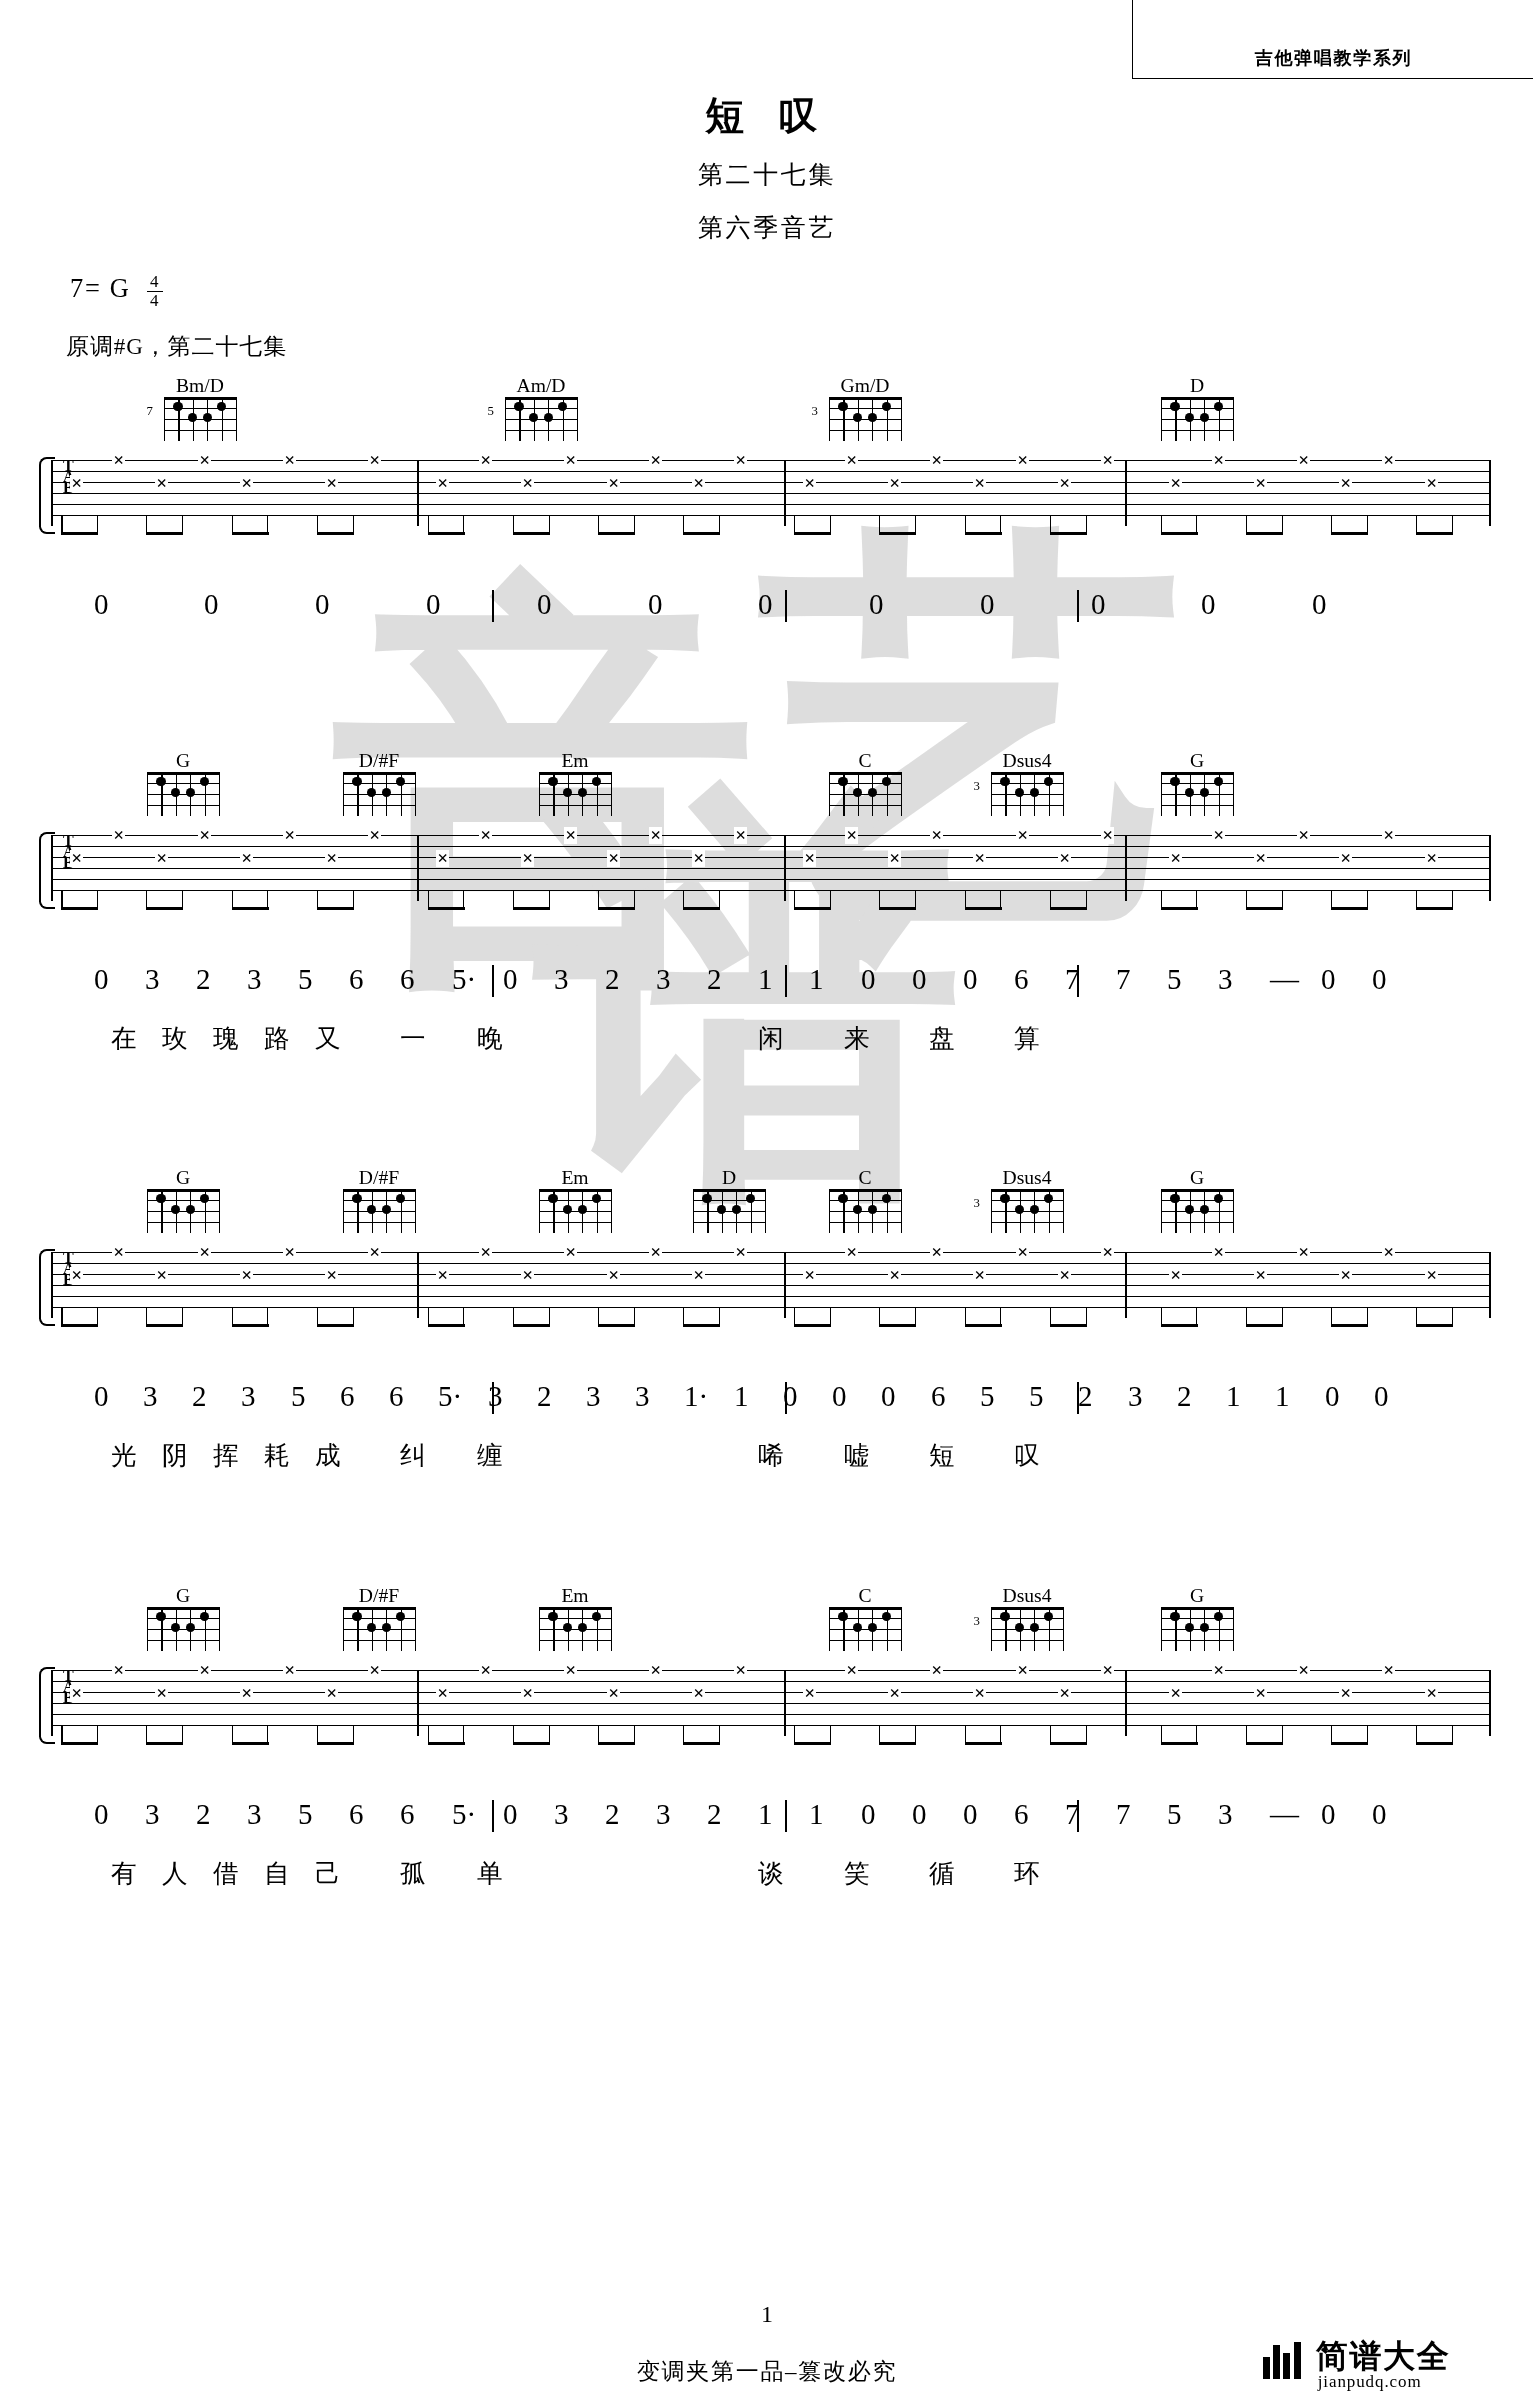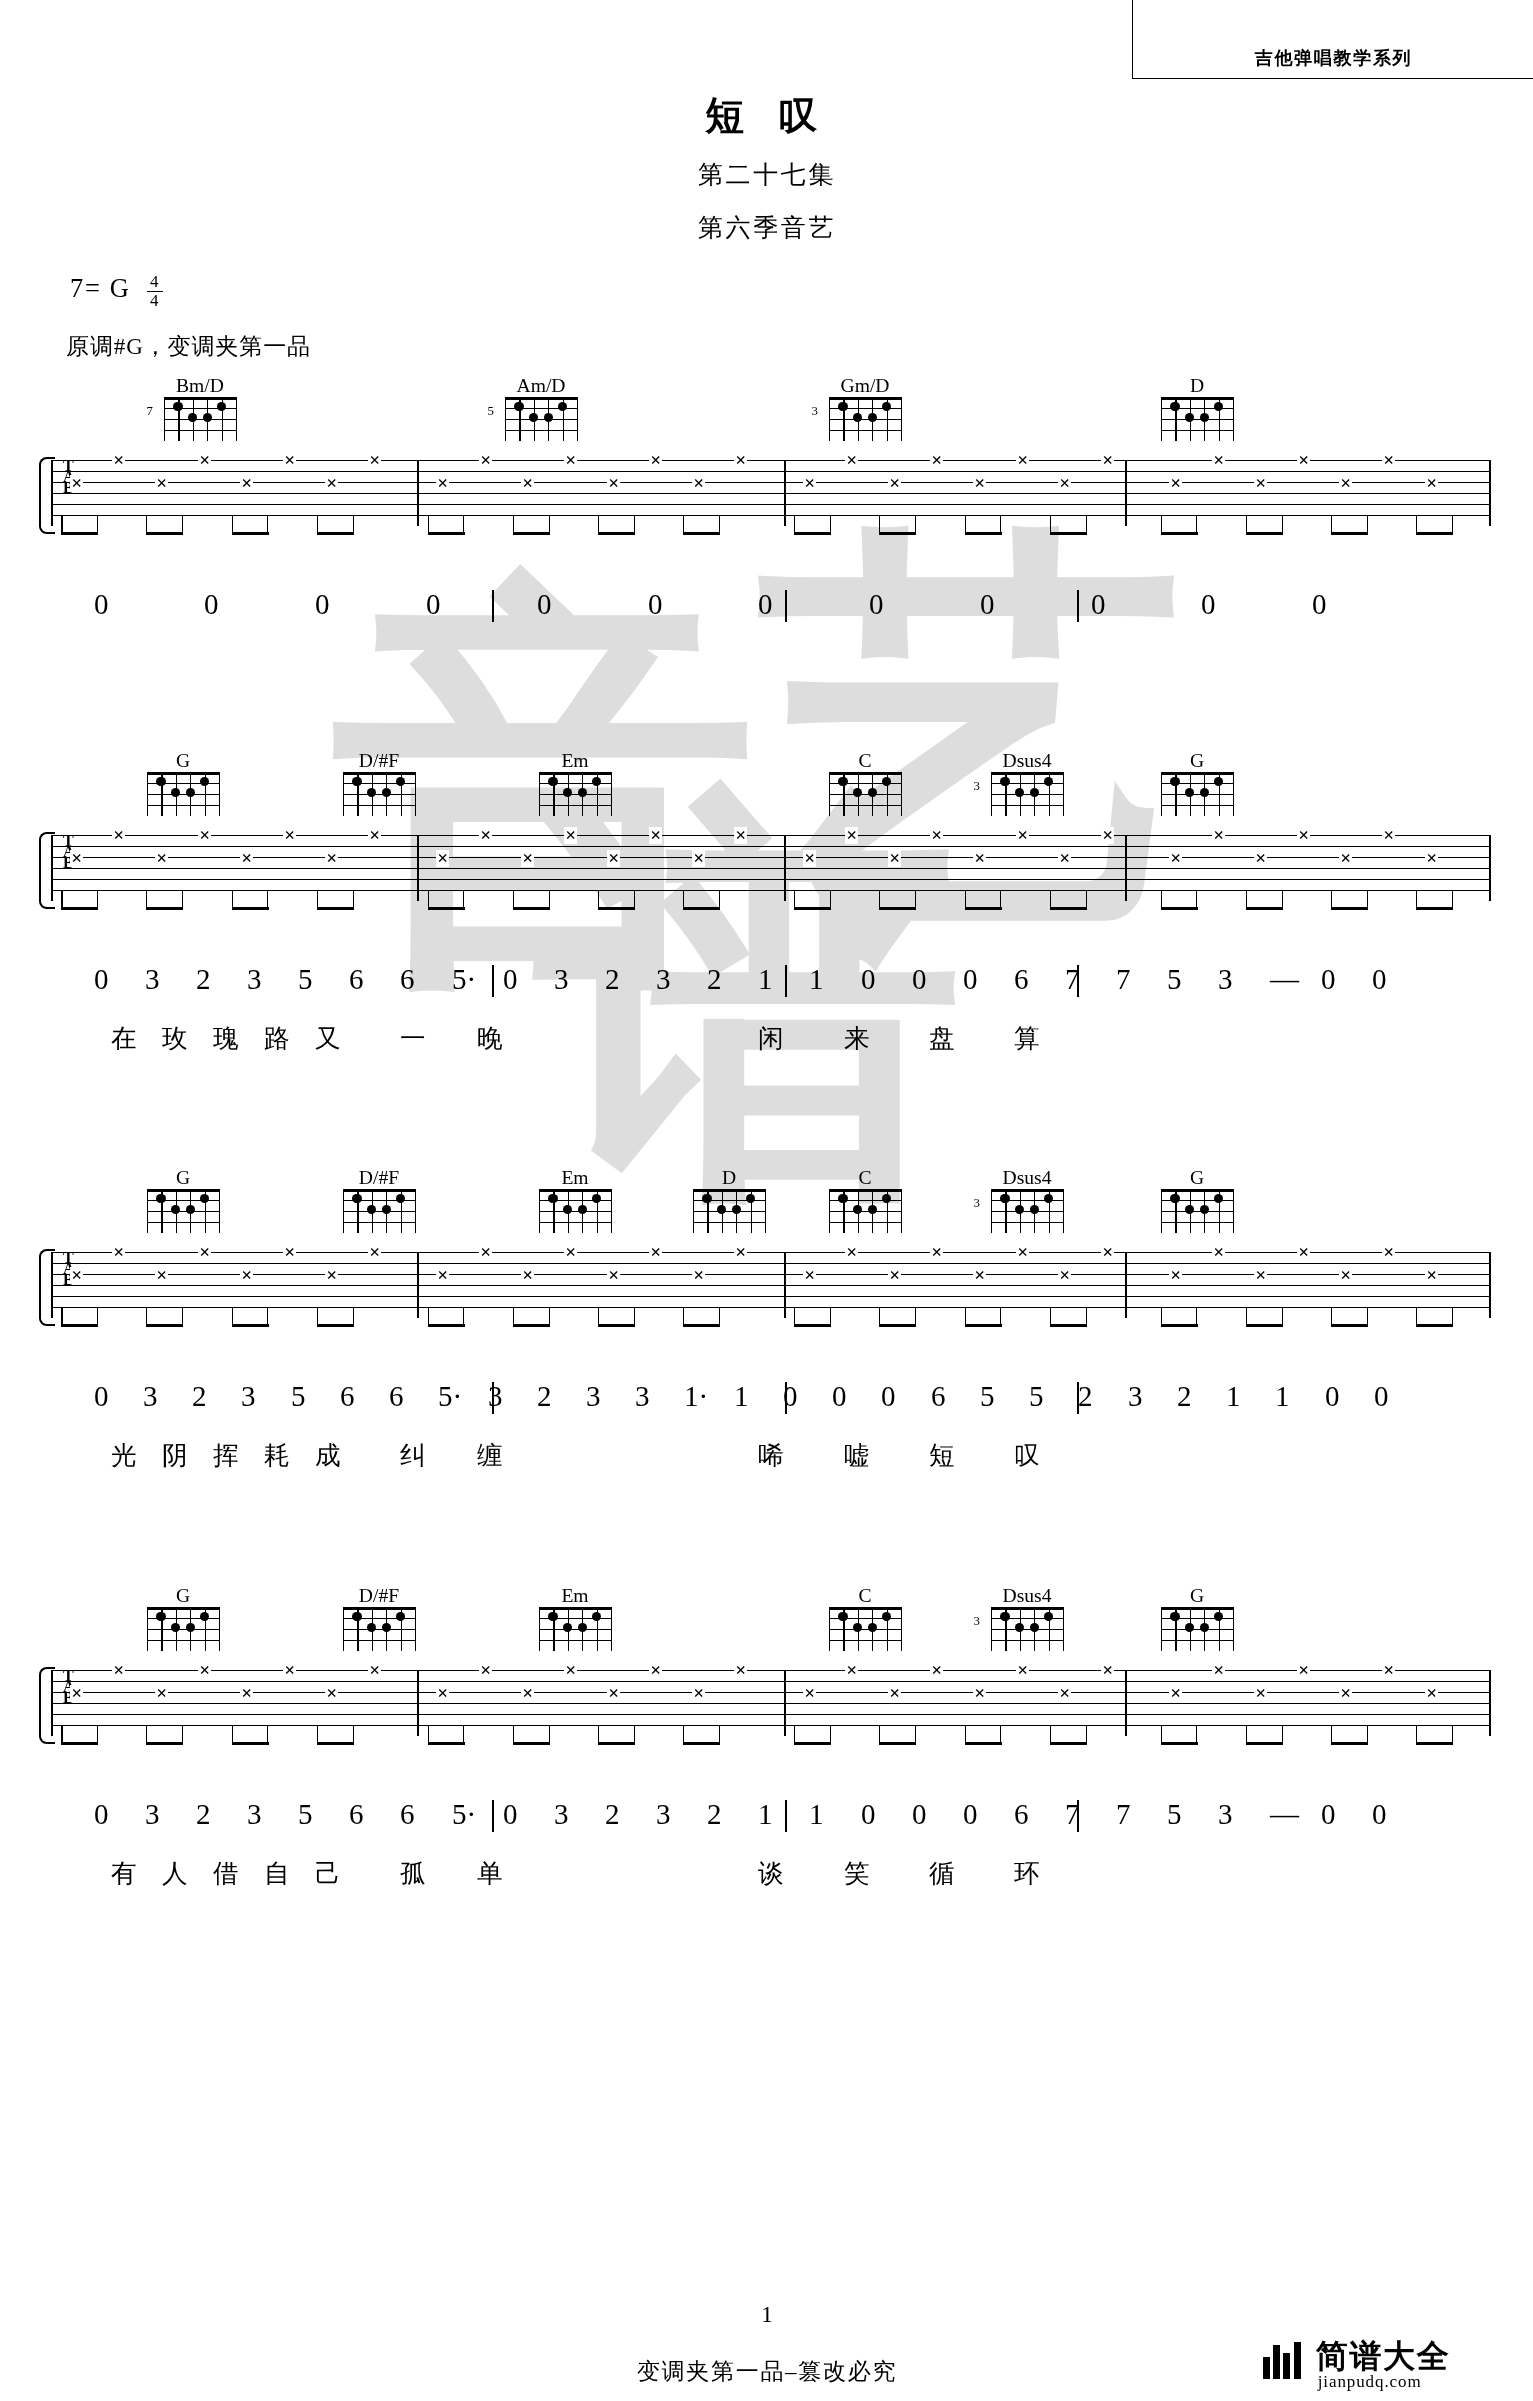--- a/index.html
+++ b/index.html
@@ -78,21 +78,21 @@
 <div class="song-ep">第二十七集</div>
 <div class="song-artist">第六季音艺</div>
 
 <div class="keyline">
   <span>7= G</span>
   <span class="frac">
     <span class="num">4</span>
     <span class="den">4</span>
   </span>
 </div>
-<div class="capo">原调#G，变调夹第一品</div>
+<div class="capo">原调#G，第二十七集</div>
 
 <div class="watermark">
   <span class="wm1">音</span>
   <span class="wm2">艺</span>
   <span class="wm3">谱</span>
 </div>
 
 <div id="systems-host">
     <div class="system" style="top: 375px; height: 358px;">
       <div class="chordrow">

